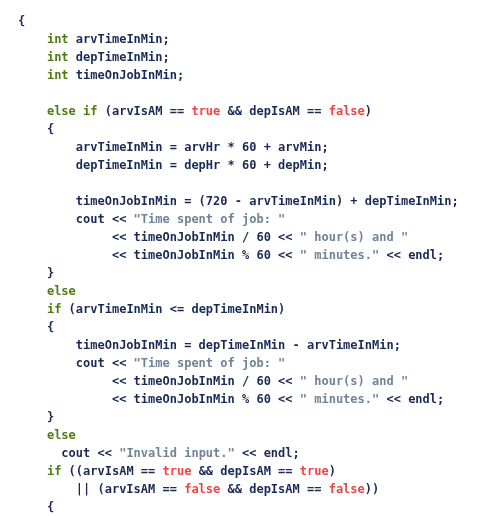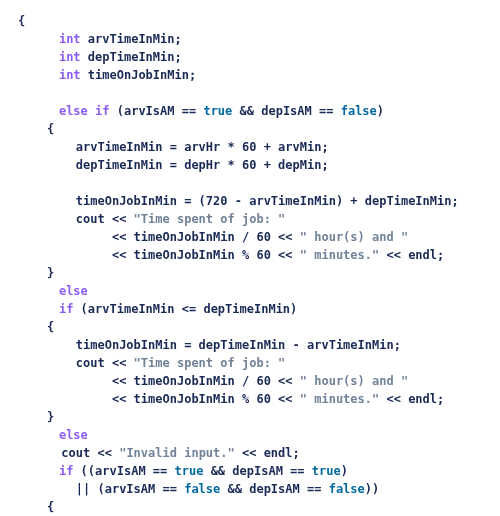--- a/index.html
+++ b/index.html
@@ -14,20 +14,20 @@
       line-height: 1.5;
       padding: 12px 18px;
       color: #1a2a56;
       width: 500px;
       height: 516px;
     }
     .line {
       white-space: pre;
       font-weight: bold;
     }
-    .kw { color: #8b5cf6; margin-left: 12px; }
-    .lit { color: #0369a1; }
+    .kw { color: #4d7c0f; }
+    .lit { color: #ef4444; }
     .str { color: #718399; }
   </style>
 </head>
 <body>
 
 <pre><div class="line"><span>{</span></div><div class="line">    <span class="kw">int</span><span> arvTimeInMin;</span></div><div class="line">    <span class="kw">int</span><span> depTimeInMin;</span></div><div class="line">    <span class="kw">int</span><span> timeOnJobInMin;</span></div><div class="line"> </div><div class="line">    <span class="kw">else if</span><span> (arvIsAM == </span><span class="lit">true</span><span> &amp;&amp; depIsAM == </span><span class="lit">false</span><span>)</span></div><div class="line">    <span>{</span></div><div class="line"><span>        arvTimeInMin = arvHr * 60 + arvMin;</span></div><div class="line"><span>        depTimeInMin = depHr * 60 + depMin;</span></div><div class="line"> </div><div class="line"><span>        timeOnJobInMin = (720 - arvTimeInMin) + depTimeInMin;</span></div><div class="line"><span>        cout &lt;&lt; </span><span class="str">"Time spent of job: "</span></div><div class="line"><span>             &lt;&lt; timeOnJobInMin / 60 &lt;&lt; </span><span class="str">" hour(s) and "</span></div><div class="line"><span>             &lt;&lt; timeOnJobInMin % 60 &lt;&lt; </span><span class="str">" minutes."</span><span> &lt;&lt; endl;</span></div><div class="line"><span>    }</span></div><div class="line">    <span class="kw">else</span></div><div class="line">    <span class="kw">if</span><span> (arvTimeInMin &lt;= depTimeInMin)</span></div><div class="line"><span>    {</span></div><div class="line"><span>        timeOnJobInMin = depTimeInMin - arvTimeInMin;</span></div><div class="line"><span>        cout &lt;&lt; </span><span class="str">"Time spent of job: "</span></div><div class="line"><span>             &lt;&lt; timeOnJobInMin / 60 &lt;&lt; </span><span class="str">" hour(s) and "</span></div><div class="line"><span>             &lt;&lt; timeOnJobInMin % 60 &lt;&lt; </span><span class="str">" minutes."</span><span> &lt;&lt; endl;</span></div><div class="line"><span>    }</span></div><div class="line">    <span class="kw">else</span></div><div class="line"><span>      cout &lt;&lt; </span><span class="str">"Invalid input."</span><span> &lt;&lt; endl;</span></div><div class="line">    <span class="kw">if</span><span> ((arvIsAM == </span><span class="lit">true</span><span> &amp;&amp; depIsAM == </span><span class="lit">true</span><span>)</span></div><div class="line"><span>        || (arvIsAM == </span><span class="lit">false</span><span> &amp;&amp; depIsAM == </span><span class="lit">false</span><span>))</span></div><div class="line"><span>    {</span></div></pre>
 
 </body></html>

